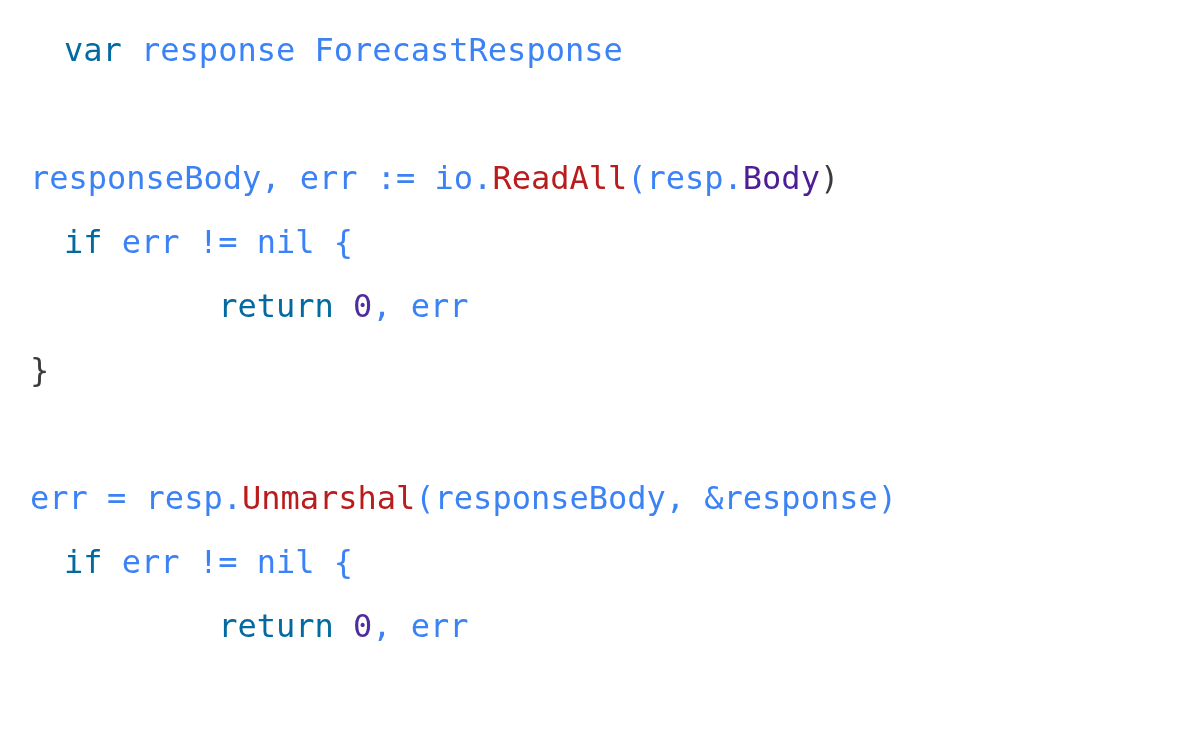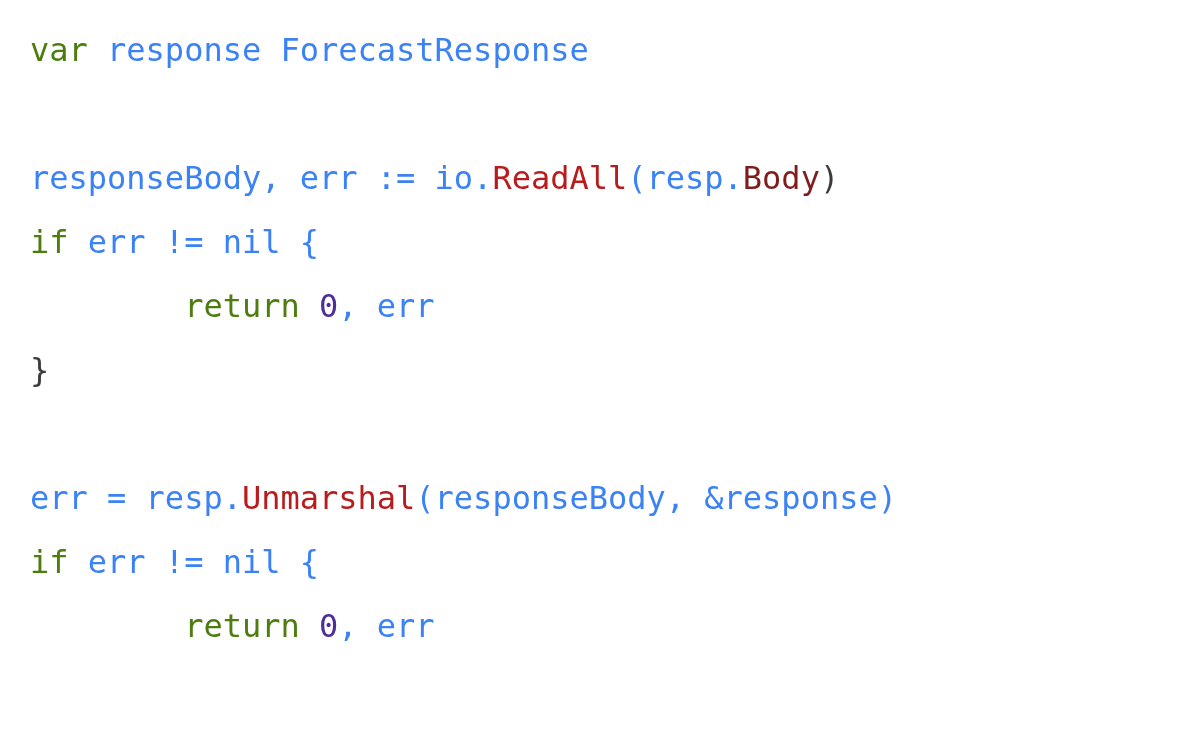--- a/index.html
+++ b/index.html
@@ -9,24 +9,24 @@
   }
   pre.code {
     font-family: "Menlo", "Consolas", "DejaVu Sans Mono", "Courier New", monospace;
     font-size: 32px;
     line-height: 2.0;
     white-space: pre;
     margin: 0;
     padding: 18px 0 0 30px;
     color: #3b3b3b;
   }
-  .tok-keyword   { color: #4d7c0f; }   
+  .tok-keyword   { color: #0369a1; margin-left: 34px; }   
   .tok-number    { color: #4e2d9c; }   
   .tok-func      { color: #b91c1c; }   
-  .tok-member    { color: #7f1d1d; }   
+  .tok-member    { color: #4c1d95; }   
   .tok-ident     { color: #3b82f6; }
   .tok-punct     { color: #3b3b3b; }
 </style>
 </head>
 <body>
 
 <pre class="code"><span><span class="tok-keyword">var</span><span class="tok-ident"> response ForecastResponse</span></span>
 
 <span><span class="tok-ident">responseBody, err := io.</span><span class="tok-func">ReadAll</span><span class="tok-ident">(resp.</span><span class="tok-member">Body</span><span class="tok-punct">)</span></span>
 <span><span class="tok-keyword">if</span><span class="tok-ident"> err != nil {</span></span>

